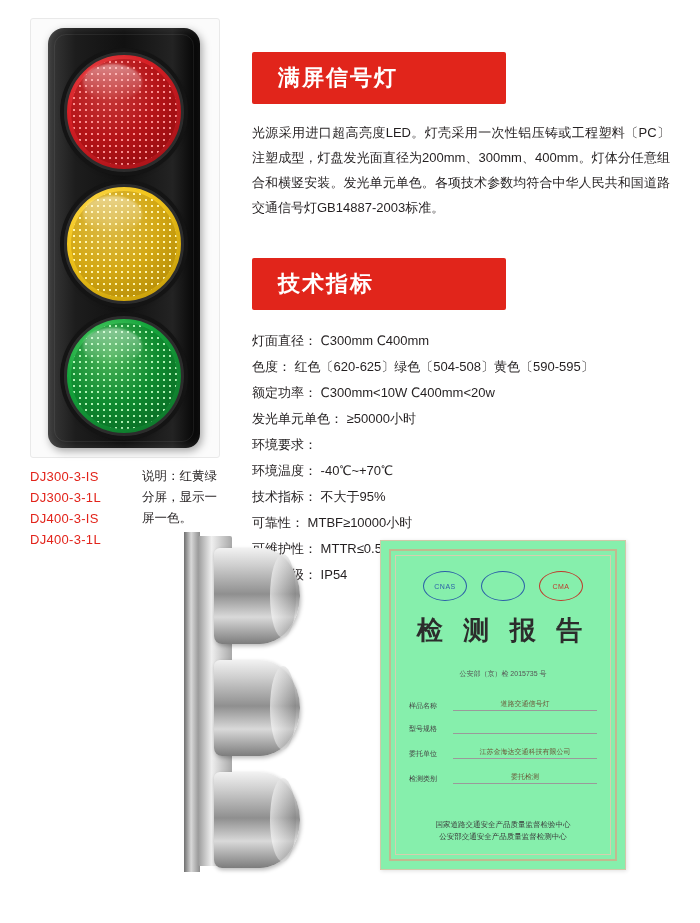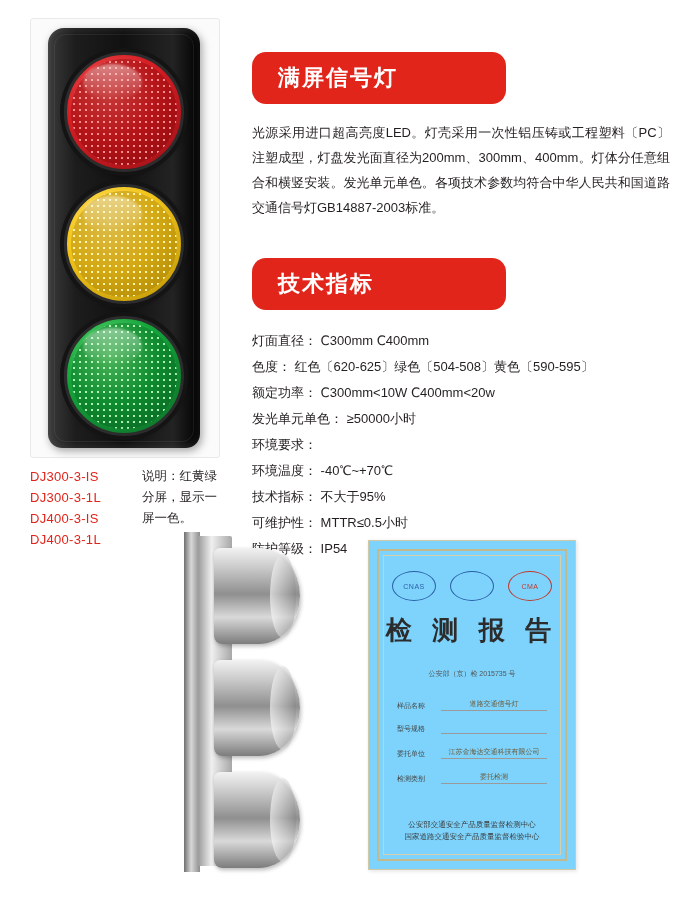--- a/index.html
+++ b/index.html
@@ -96,21 +96,21 @@
   .rightcol {
     position: absolute;
     left: 252px; top: 52px;
     width: 424px;
   }
   .red-banner {
     position: relative;
     width: 254px;
     height: 52px;
     background: #e1251b;
-    border-radius: 14px;
+    border-radius: 2px;
     display: flex;
     align-items: center;
     padding-left: 26px;
     color: #fff;
     font-size: 22px;
     font-weight: bold;
     letter-spacing: 2px;
   }
   .red-banner.second { margin-top: 16px; }
   .body-text {
@@ -163,23 +163,23 @@
     border-radius: 50%;
     background: linear-gradient(90deg, rgba(255,255,255,.6), rgba(120,120,120,.25));
   }
   .visor-1 { top: 16px; }
   .visor-2 { top: 128px; }
   .visor-3 { top: 240px; }
 
   
   .cert {
     position: absolute;
-    left: 368px; top: 540px;
-    width: 208px; height: 330px;
-    background: #7dd3fc;
+    left: 380px; top: 540px;
+    width: 246px; height: 330px;
+    background: #86efac;
     border: 1px solid #cfc9a8;
     box-shadow: 1px 1px 4px rgba(0,0,0,.12);
   }
   .cert-inner {
     position: absolute; inset: 8px;
     border: 2px solid #bfb municipal;
     border: 2px solid #c2b98f;
   }
   .cert-inner2 {
     position: absolute; inset: 4px;
@@ -285,20 +285,21 @@
     </div>
 
     <div class="spec-block">
       <div class="spec-row">灯面直径：  Ⅽ300mm  Ⅽ400mm</div>
       <div class="spec-row">色度： 红色〔620-625〕绿色〔504-508〕黄色〔590-595〕</div>
       <div class="spec-row">额定功率：  Ⅽ300mm&lt;10W   Ⅽ400mm&lt;20w</div>
       <div class="spec-row">发光单元单色： ≥50000小时</div>
       <div class="spec-row">环境要求：</div>
       <div class="spec-row">环境温度： -40℃~+70℃</div>
       <div class="spec-row">技术指标： 不大于95%</div>
+      <div class="spec-row">可靠性： MTBF≥10000小时</div>
       <div class="spec-row">可维护性： MTTR≤0.5小时</div>
       <div class="spec-row">防护等级： IP54</div>
     </div>
   </div>
 
   <div class="photo-back">
     <div class="back-plate"></div>
     <div class="back-body"></div>
     <div class="visor visor-1"></div>
     <div class="visor visor-2"></div>
@@ -332,18 +333,18 @@
         <span class="cf-label">委托单位</span>
         <span class="cf-value">江苏金海达交通科技有限公司</span>
       </div>
       <div class="cert-field">
         <span class="cf-label">检测类别</span>
         <span class="cf-value">委托检测</span>
       </div>
     </div>
 
     <div class="cert-footer">
+      <div>国家道路交通安全产品质量监督检验中心</div>
       <div>公安部交通安全产品质量监督检测中心</div>
-      <div>国家道路交通安全产品质量监督检验中心</div>
     </div>
   </div>
 
 </div>
 
 </body></html>

